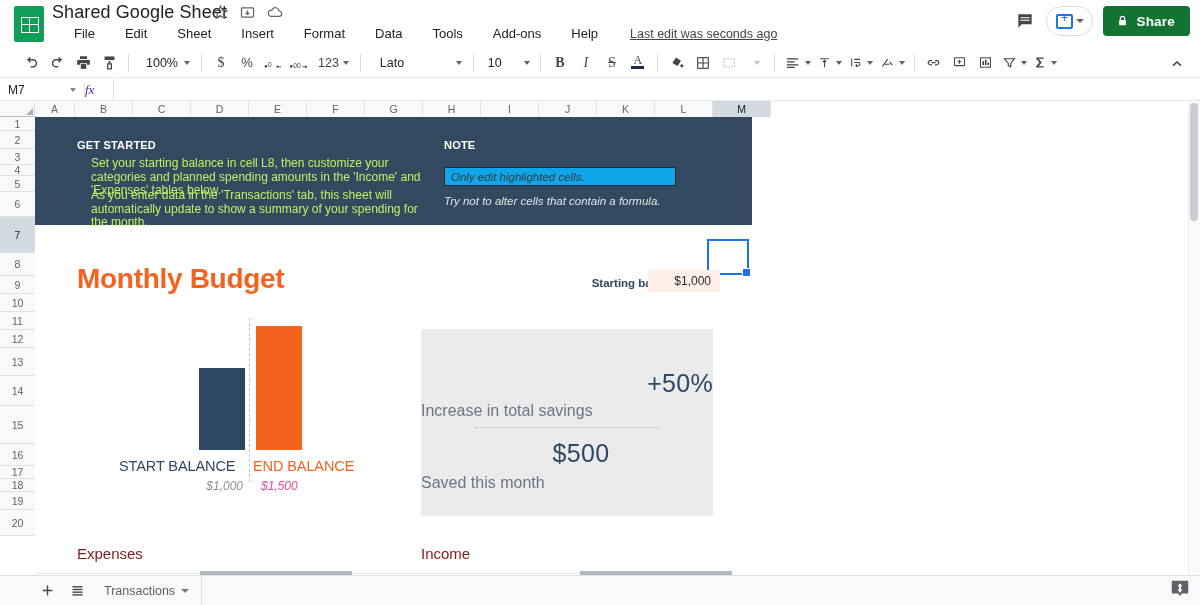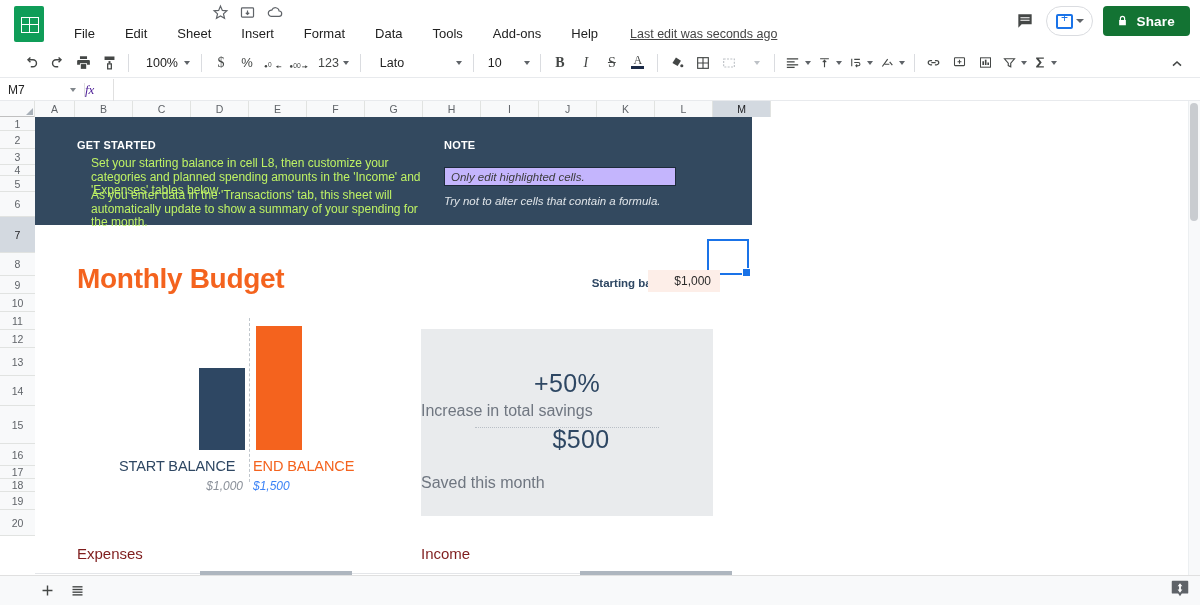--- a/index.html
+++ b/index.html
@@ -212,21 +212,21 @@
   }
   .banner-h {
     position: absolute; font-size: 11px; font-weight: bold; color: #ffffff;
     letter-spacing: .2px;
   }
   .banner-p {
     position: absolute; font-size: 12px; color: #bef264; line-height: 13.5px; margin-left: 14px;
   }
   .note-input {
     position: absolute; left: 409px; top: 50px; width: 232px; height: 19px;
-    background: #c4b5fd; border: 1px solid #1d2b3a;
+    background: #0ea5e9; border: 1px solid #1d2b3a;
     font-size: 11.5px; font-style: italic; color: #3b3b3b;
     display: flex; align-items: center; padding-left: 6px;
     cursor: text;
   }
   .note-sub {
     position: absolute; left: 409px; top: 78px;
     font-size: 11.5px; font-style: italic; color: #dfe4e8;
   }
 
   
@@ -273,21 +273,21 @@
   }
   .bar-label {
     position: absolute; font-size: 14.5px; letter-spacing: -.1px;
   }
   .bar-label.start { left: 84px; bottom: 33px; color: #2e4763; }
   .bar-label.end   { left: 218px; bottom: 33px; color: #f4631e; }
   .bar-value {
     position: absolute; font-size: 12px; font-style: italic;
   }
   .bar-value.start { left: 154px; bottom: 14px; color: #8a9099; text-align: right; width: 54px;}
-  .bar-value.end   { left: 218px; bottom: 14px; color: #3b82f6; }
+  .bar-value.end   { left: 226px; bottom: 14px; color: #ec4899; }
 
   
   .savings-card {
     position: absolute; left: 386px; top: 212px;
     width: 292px; height: 187px; background: #e9ebed;
   }
   .sav-big {
     position: absolute; width: 100%; text-align: center;
     font-size: 25px; color: #2e4763; letter-spacing: .3px;
   }
@@ -352,20 +352,21 @@
     position: absolute; right: 8px; bottom: 4px;
     width: 24px; height: 24px; cursor: pointer; color: #5f6368;
     display: flex; align-items: center; justify-content: center;
   }
 </style>
 </head>
 <body>
 
 <div class="titlebar">
   <div class="app-logo"></div>
+  <div class="doc-title">Shared Google Sheet</div>
 
   <div class="title-icons">
     <span class="ticon">
       <svg width="17" height="17" viewBox="0 0 24 24" fill="none" stroke="#5f6368" stroke-width="1.7">
         <polygon points="12,3 14.6,9.1 21,9.6 16.2,13.9 17.7,20.3 12,16.9 6.3,20.3 7.8,13.9 3,9.6 9.4,9.1"></polygon>
       </svg>
     </span>
     <span class="ticon">
       <svg width="17" height="17" viewBox="0 0 24 24" fill="none" stroke="#5f6368" stroke-width="1.7">
         <rect x="3.5" y="5.5" width="17" height="13" rx="1.2"></rect>
@@ -669,24 +670,24 @@
       <div class="bar start" id="bar0" style="height: 82.3529px; background: rgb(46, 71, 99);"></div>
       <div class="bar end" id="bar1" style="height: 123.529px; background: rgb(244, 99, 30);"></div>
       <div class="bar-divider" id="bardiv" style="height: 163.529px;"></div>
       <div class="bar-label start">START BALANCE</div>
       <div class="bar-label end">END BALANCE</div>
       <div class="bar-value start">$1,000</div>
       <div class="bar-value end">$1,500</div>
     </div>
 
     <div class="savings-card">
-      <div class="sav-big" style="top:40px;">+50%</div>
+      <div class="sav-big" style="top:40px;text-align:right;">+50%</div>
       <div class="sav-sub" style="top:73px;">Increase in total savings</div>
       <div class="sav-div"></div>
-      <div class="sav-big" style="top:96px;padding-left:28px;">$500</div>
+      <div class="sav-big" style="top:110px;padding-left:28px;">$500</div>
       <div class="sav-sub" style="top:145px;">Saved this month</div>
     </div>
 
     <div class="sec-head" style="left:42px; top:428px;">Expenses</div>
     <div class="sec-head" style="left:386px; top:428px;">Income</div>
 
     <div class="sec-bar" style="left:165px; top:454px; width:152px;"></div>
     <div class="sec-bar" style="left:545px; top:454px; width:152px;"></div>
     <div class="sec-line" style="left:0px; top:456px; width:165px;"></div>
     <div class="sec-line" style="left:317px; top:456px; width:228px;"></div>
@@ -706,20 +707,24 @@
   <div class="sb-btn">
     <svg width="15" height="15" viewBox="0 0 24 24" fill="#444746">
       <rect x="4" y="5" width="16" height="2.2"></rect>
         <rect x="4" y="9.3" width="16" height="2.2"></rect>
       <rect x="4" y="13.6" width="16" height="2.2"></rect>
         <rect x="4" y="17.9" width="16" height="2.2"></rect>
     </svg>
   </div>
 
 
+  <div class="sheet-tab inactive">
+    <span>Transactions</span>
+    <span class="tab-caret"></span>
+  </div>
 
   <div class="explore-btn">
     <svg width="22" height="22" viewBox="0 0 24 24" fill="#5f6368">
       <path d="M4 3h16a1 1 0 0 1 1 1v12a1 1 0 0 1-1 1h-6l-2 3-2-3H4a1 1 0 0 1-1-1V4a1 1 0 0 1 1-1z"></path>
       <path d="M12 5.6 14.6 9H13v3h-2V9H9.4zM9.4 12.6 12 16l2.6-3.4H13v-.6h-2v.6z" fill="#fff"></path>
     </svg>
   </div>
 </div>
 
 </body></html>

